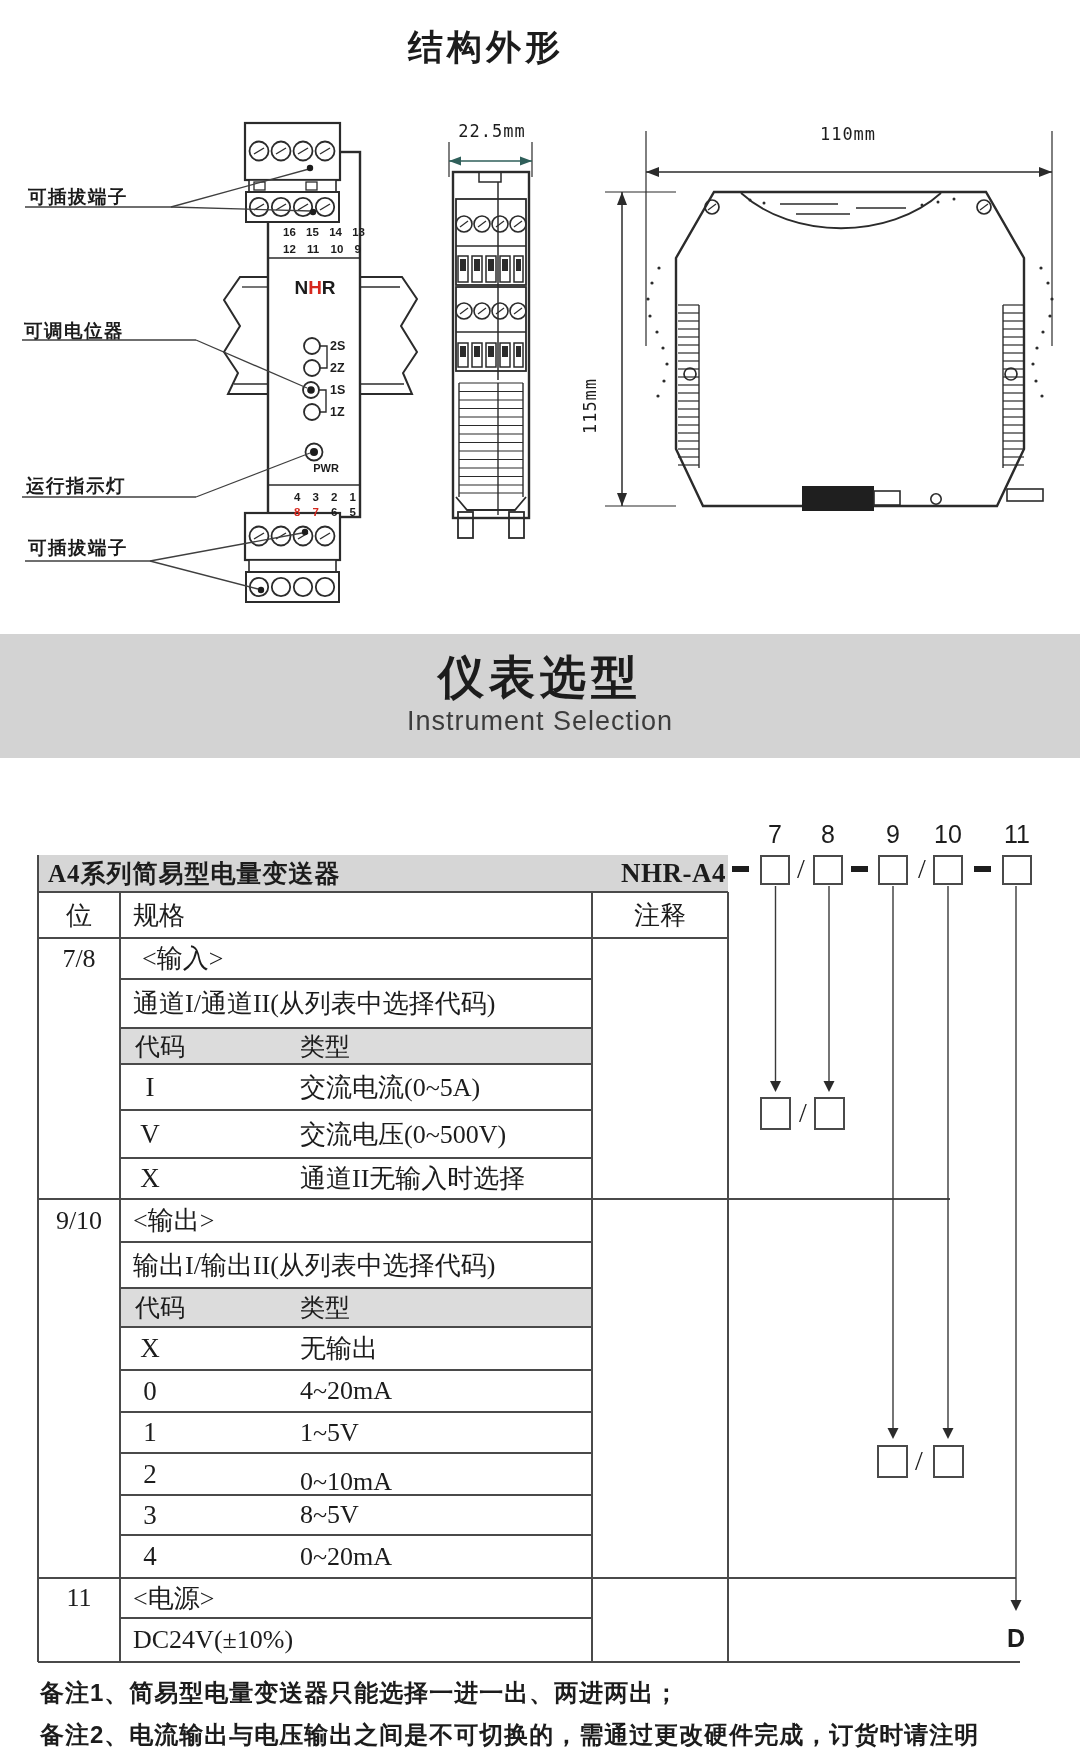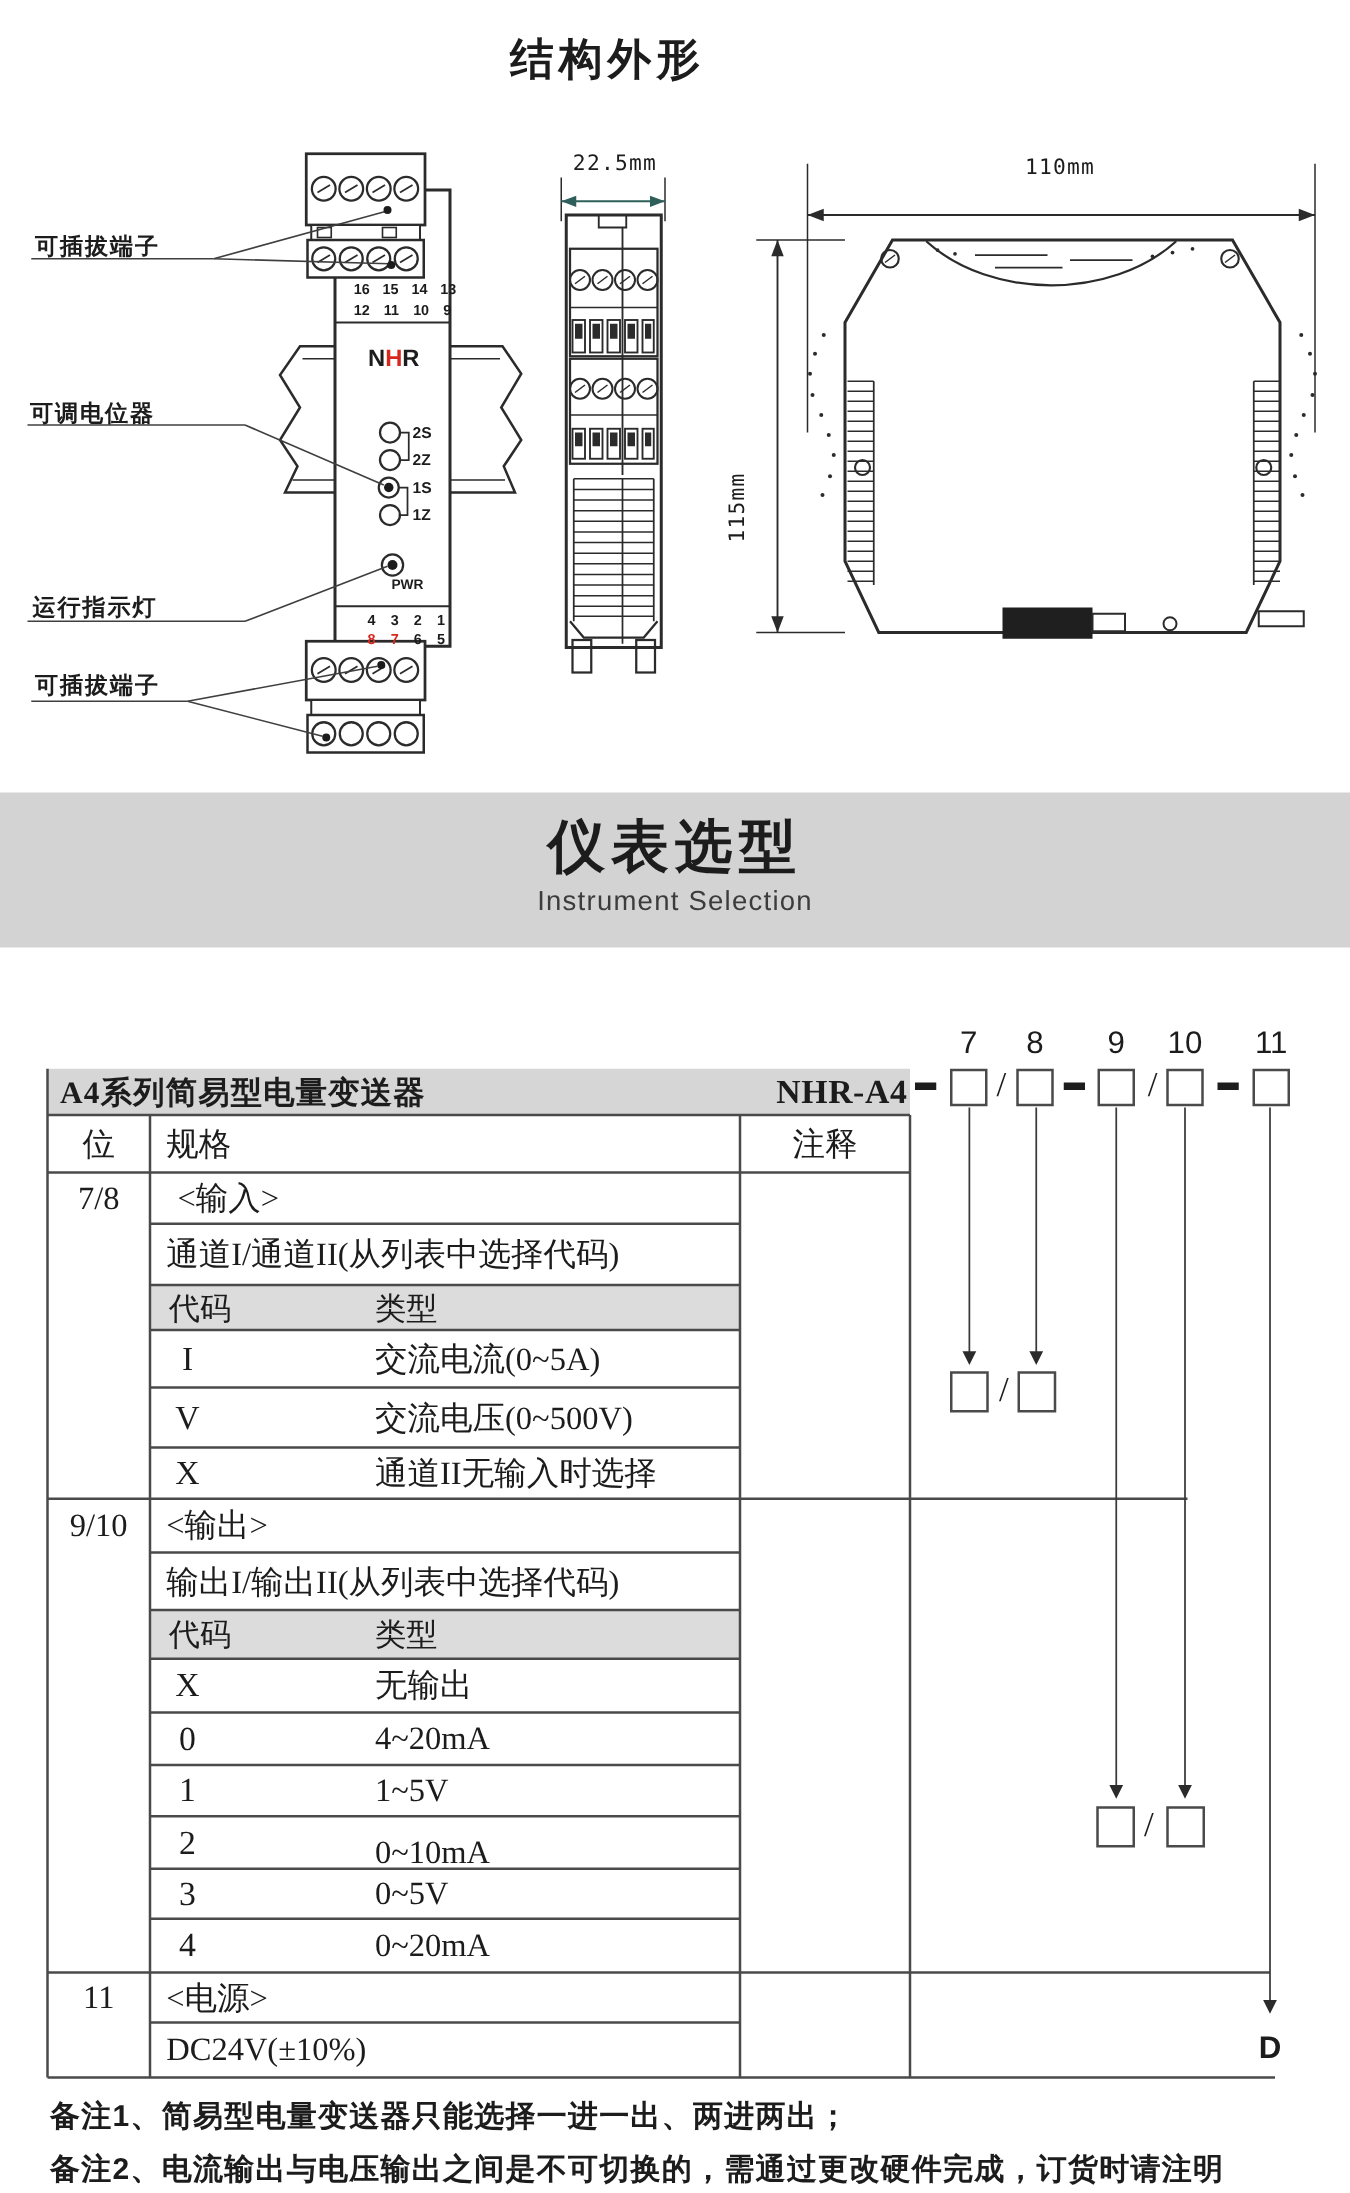--- a/index.html
+++ b/index.html
@@ -337,21 +337,21 @@
   </div>
   <div class="abs sb" style="left:283px;top:504px;width:62px;height:14px;font-size:11.5px;font-weight:700;">
     <span class="red">8</span>
     <span class="red">7</span>
     <span>6</span>
     <span>5</span>
   </div>
 
   <div class="abs" style="left:0;top:634px;width:1080px;height:124px;background:#d3d3d3;"></div>
   <div class="abs ctr" style="left:0;top:652px;width:1080px;height:52px;font-size:46px;font-weight:700;letter-spacing:5px;">仪表选型</div>
-  <div class="abs ctr" style="left:0;top:708px;width:1080px;height:26px;font-size:22px;color:#3c3c3c;letter-spacing:1px;">Instrument Selection</div>
+  <div class="abs ctr" style="left:0;top:708px;width:1080px;height:26px;font-size:27px;color:#3c3c3c;letter-spacing:1px;">Instrument Selection</div>
 
   <svg class="abs" style="left:0;top:820px;" width="1080" height="934" viewBox="0 820 1080 934" fill="none">
     <g stroke="none">
       <rect x="38" y="855" width="690" height="37" fill="#d6d6d6"></rect>
       <rect x="121" y="1028" width="471" height="36" fill="#dcdcdc"></rect>
       <rect x="121" y="1288" width="471" height="39" fill="#dcdcdc"></rect>
     </g>
     <g stroke="#4a4a4a" stroke-width="2">
       <line x1="38" y1="892" x2="728" y2="892"></line>
       <line x1="38" y1="938" x2="728" y2="938"></line>
@@ -443,21 +443,21 @@
   <div class="abs vctr ser" style="left:300px;top:1288px;width:200px;height:39px;font-size:25px;">类型</div>
   <div class="abs ctr ser" style="left:122px;top:1327px;width:56px;height:43px;font-size:27px;">X</div>
   <div class="abs vctr ser" style="left:300px;top:1327px;width:290px;height:43px;font-size:26px;">无输出</div>
   <div class="abs ctr ser" style="left:122px;top:1370px;width:56px;height:42px;font-size:27px;">0</div>
   <div class="abs vctr ser" style="left:300px;top:1370px;width:290px;height:42px;font-size:26px;">4~20mA</div>
   <div class="abs ctr ser" style="left:122px;top:1412px;width:56px;height:41px;font-size:27px;">1</div>
   <div class="abs vctr ser" style="left:300px;top:1412px;width:290px;height:41px;font-size:26px;">1~5V</div>
   <div class="abs ctr ser" style="left:122px;top:1453px;width:56px;height:42px;font-size:27px;">2</div>
   <div class="abs vctr ser" style="left:300px;top:1453px;width:290px;height:58px;font-size:26px;">0~10mA</div>
   <div class="abs ctr ser" style="left:122px;top:1495px;width:56px;height:40px;font-size:27px;">3</div>
-  <div class="abs vctr ser" style="left:300px;top:1495px;width:290px;height:40px;font-size:26px;">0~5V</div>
+  <div class="abs vctr ser" style="left:300px;top:1495px;width:290px;height:40px;font-size:26px;">8~5V</div>
   <div class="abs ctr ser" style="left:122px;top:1535px;width:56px;height:43px;font-size:27px;">4</div>
   <div class="abs vctr ser" style="left:300px;top:1535px;width:290px;height:43px;font-size:26px;">0~20mA</div>
 
   <div class="abs ctr ser" style="left:38px;top:1578px;width:82px;height:40px;font-size:26px;">11</div>
   <div class="abs vctr ser" style="left:133px;top:1578px;width:440px;height:40px;font-size:26px;">&lt;电源&gt;</div>
   <div class="abs vctr ser" style="left:133px;top:1618px;width:440px;height:44px;font-size:26px;">DC24V(±10%)</div>
 
   <div class="abs vctr" style="left:40px;top:1678px;width:1010px;height:30px;font-size:24px;font-weight:700;letter-spacing:1px;">备注1、简易型电量变送器只能选择一进一出、两进两出；</div>
   <div class="abs vctr" style="left:40px;top:1720px;width:1030px;height:30px;font-size:24px;font-weight:700;letter-spacing:1px;text-align:center;">备注2、电流输出与电压输出之间是不可切换的，需通过更改硬件完成，订货时请注明</div>
 

